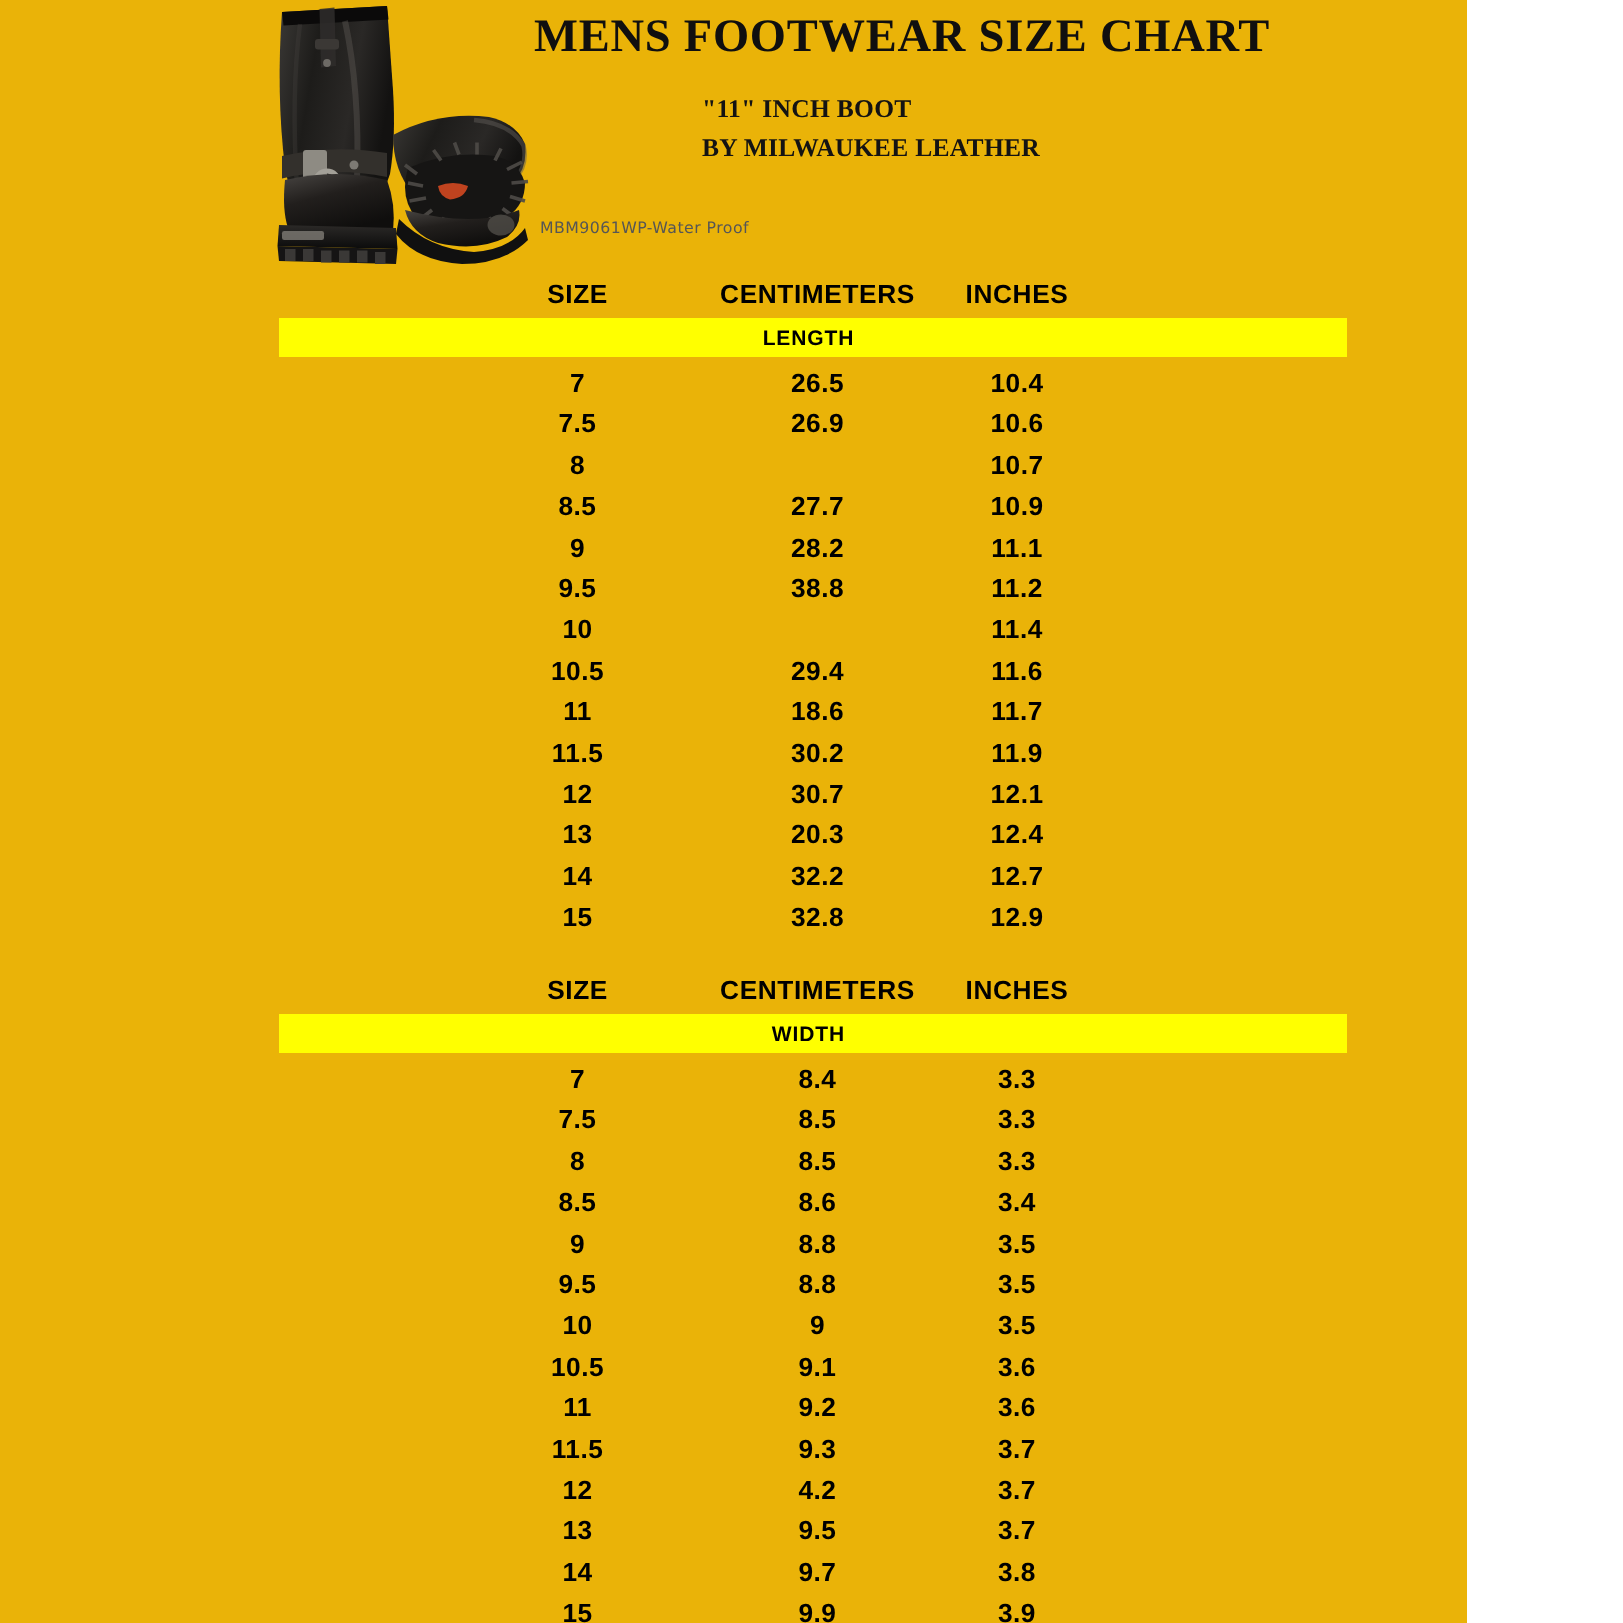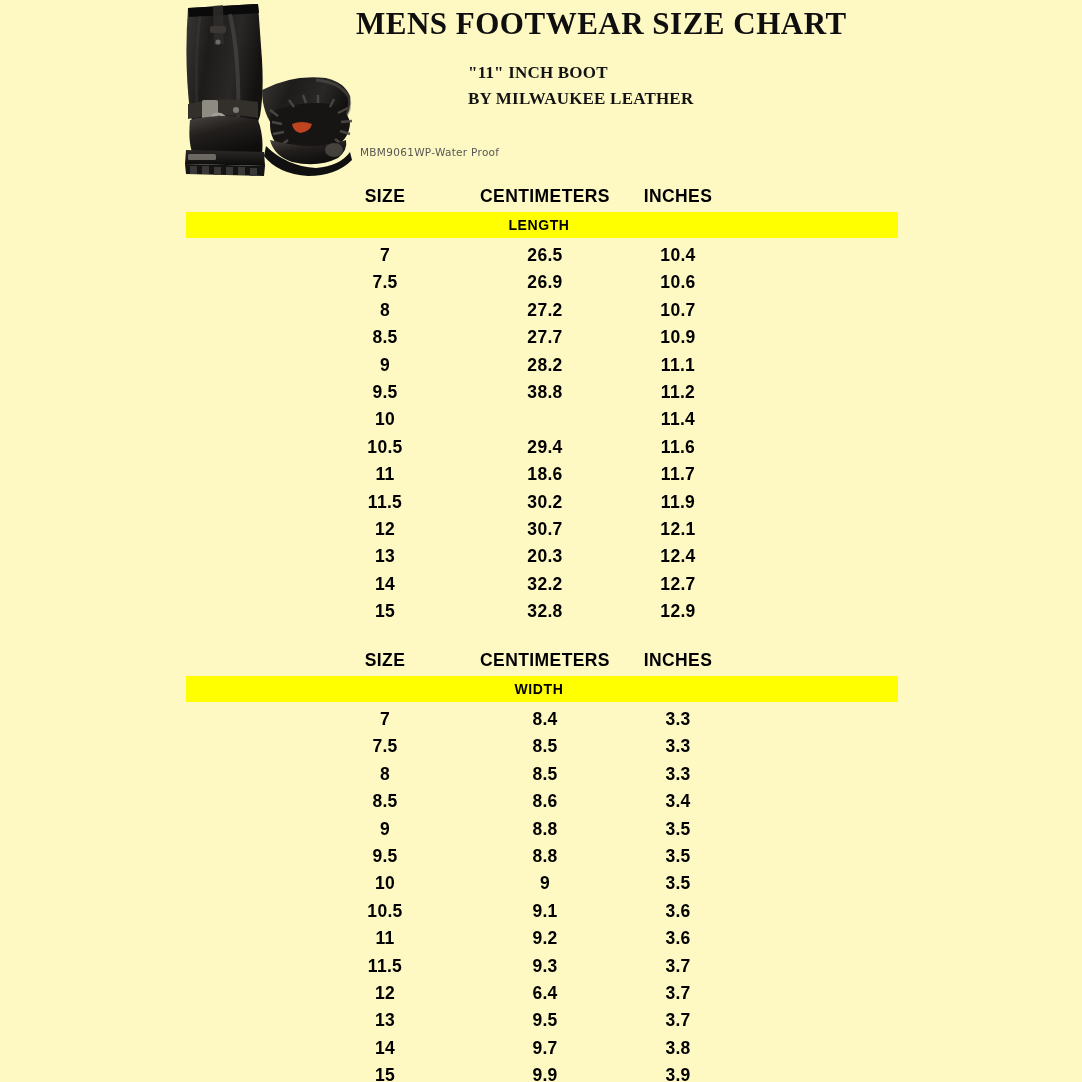--- a/index.html
+++ b/index.html
@@ -10,23 +10,23 @@
   }
   body {
     width: 1082px;
     height: 1082px;
     overflow: hidden;
     font-family: "Liberation Sans", sans-serif;
     color: #000000;
   }
   .page {
     position: relative;
-    width: 1082px;
+    width: 978px;
     height: 1082px;
-    background: #fef9c3;
+    background: #eab308;
   }
 
   
   .header {
     position: absolute;
     left: 0; top: 0;
     width: 1082px;
     height: 182px;
   }
   .boot-figure {
@@ -259,21 +259,20 @@
           <div class="cell cm">26.5</div>
           <div class="cell inches">10.4</div>
         </div>
         <div class="row">
           <div class="cell size">7.5</div>
           <div class="cell cm">26.9</div>
           <div class="cell inches">10.6</div>
         </div>
         <div class="row">
           <div class="cell size">8</div>
-          <div class="cell cm">27.2</div>
           <div class="cell inches">10.7</div>
         </div>
         <div class="row">
           <div class="cell size">8.5</div>
           <div class="cell cm">27.7</div>
           <div class="cell inches">10.9</div>
         </div>
         <div class="row">
           <div class="cell size">9</div>
           <div class="cell cm">28.2</div>
@@ -381,21 +380,21 @@
           <div class="cell cm">9.2</div>
           <div class="cell inches">3.6</div>
         </div>
         <div class="row">
           <div class="cell size">11.5</div>
           <div class="cell cm">9.3</div>
           <div class="cell inches">3.7</div>
         </div>
         <div class="row">
           <div class="cell size">12</div>
-          <div class="cell cm">6.4</div>
+          <div class="cell cm">4.2</div>
           <div class="cell inches">3.7</div>
         </div>
         <div class="row">
           <div class="cell size">13</div>
           <div class="cell cm">9.5</div>
           <div class="cell inches">3.7</div>
         </div>
         <div class="row">
           <div class="cell size">14</div>
           <div class="cell cm">9.7</div>

